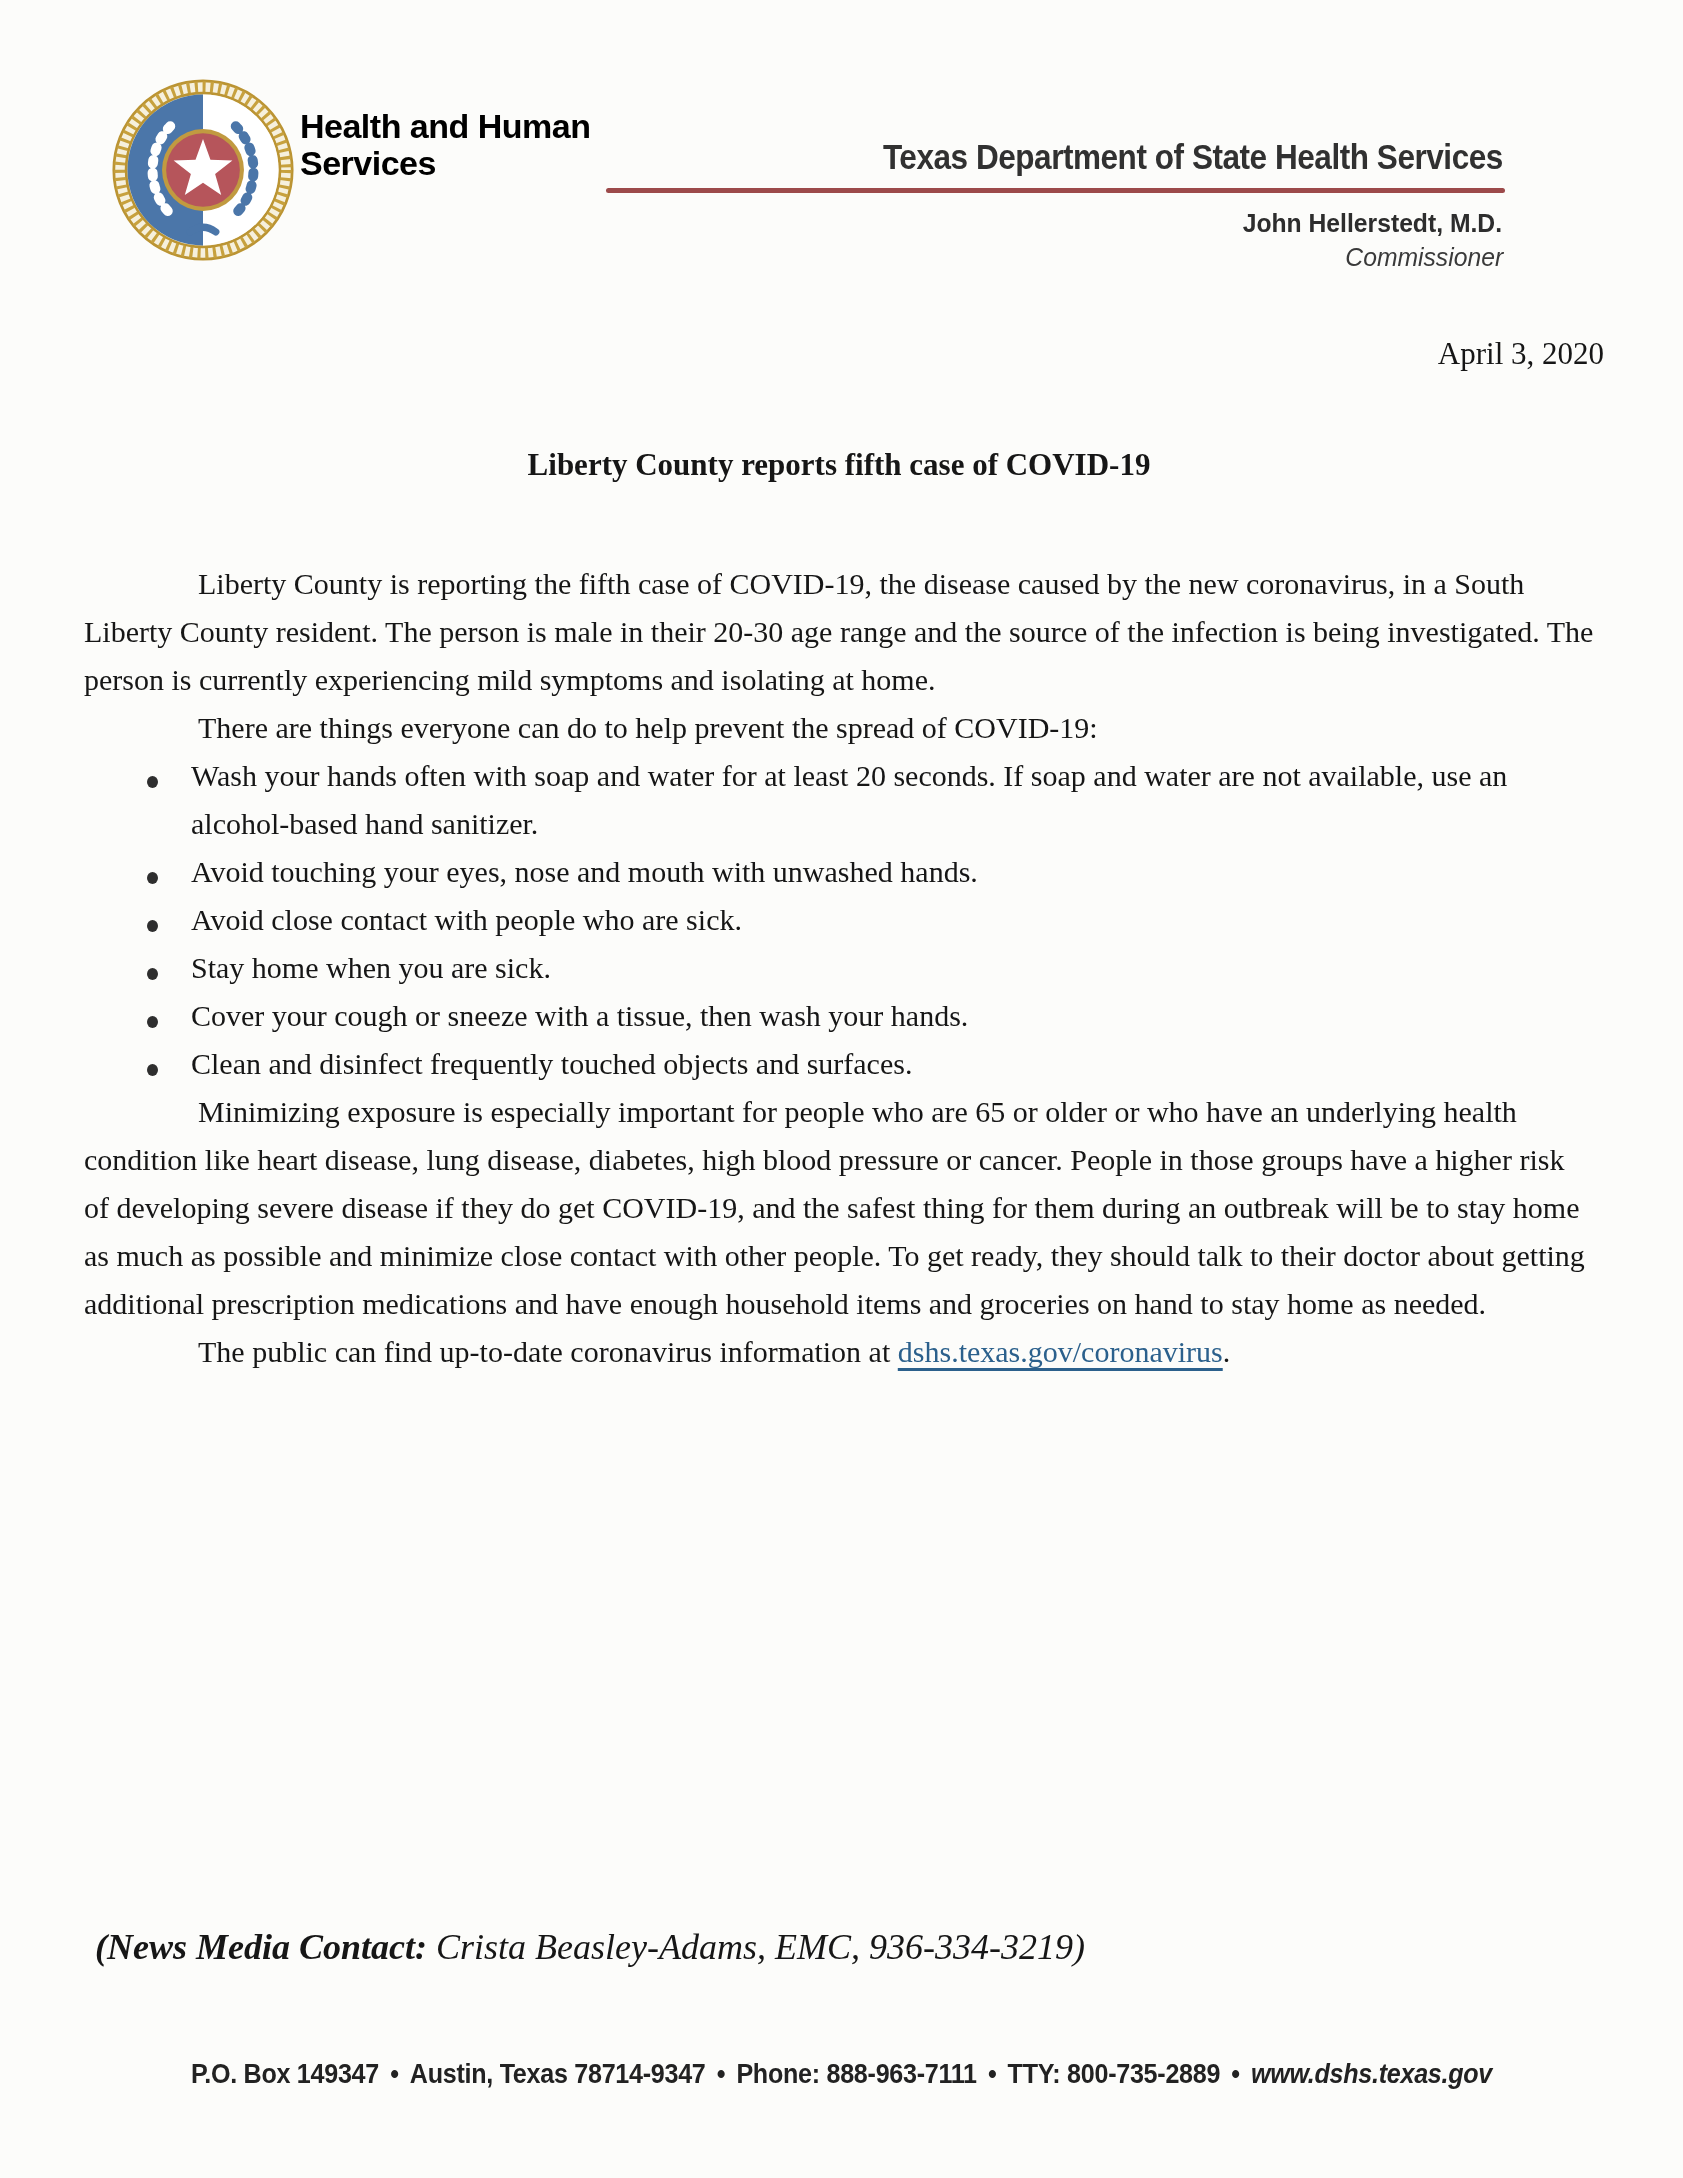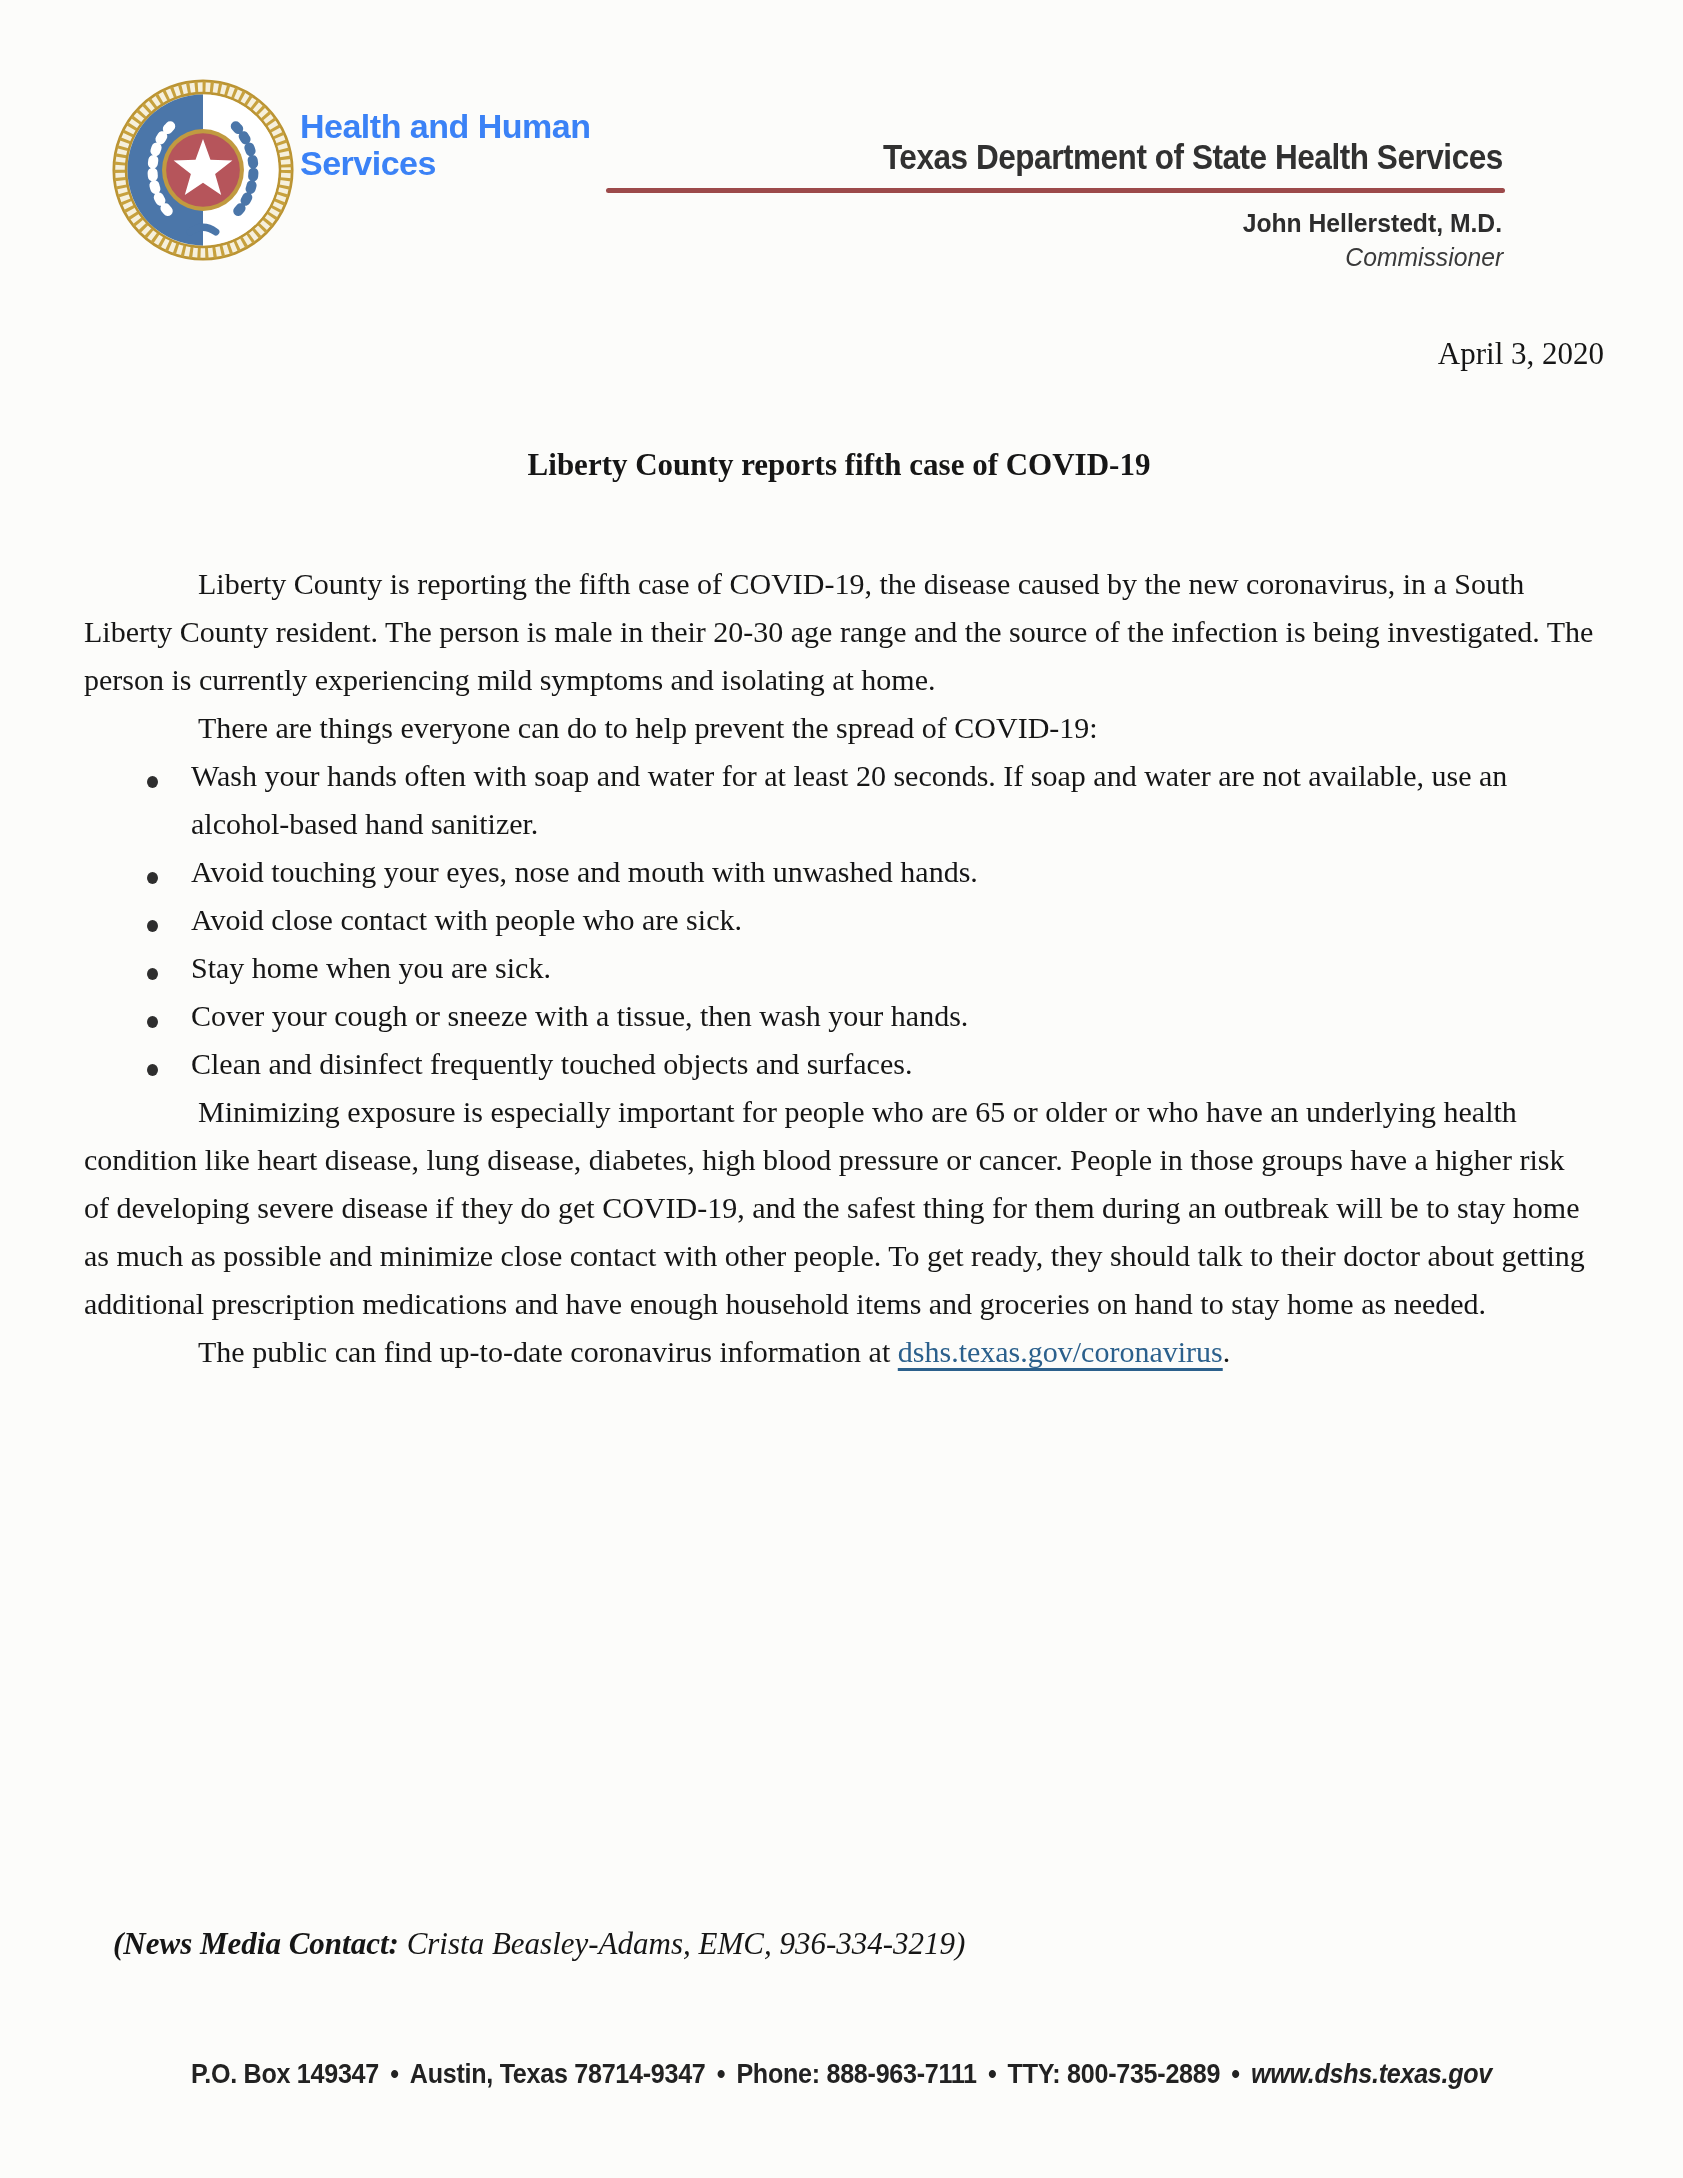--- a/index.html
+++ b/index.html
@@ -15,21 +15,21 @@
   .seal{position:absolute;left:112px;top:75px;width:182px;height:190px;}
   .wordmark{position:absolute;left:300px;top:99px;}
   .wm-texas{
     font-family:"Liberation Serif", serif;
     font-weight:bold;font-size:59px;line-height:59px;
     color:#b34d4f;letter-spacing:4px;
   }
   .wm-sub{
     font-family:"Liberation Sans", sans-serif;
     font-weight:bold;font-size:34px;line-height:37px;
-    color:#3b82f6;letter-spacing:-0.5px;margin-top:9px;
+    color:#000000;letter-spacing:-0.5px;margin-top:9px;
   }
   .dept{
     position:absolute;top:137px;right:180px;
     font-family:"Liberation Sans", sans-serif;
     font-weight:bold;font-size:35px;color:#313131;
     transform:scaleX(.9);transform-origin:100% 50%;
     white-space:nowrap;letter-spacing:-0.5px;
   }
   .red-rule{
     position:absolute;left:606px;right:178px;top:188px;
@@ -64,22 +64,22 @@
   ul.prevention{margin:0;padding:0;list-style:none;}
   ul.prevention li{display:flex;}
   .dot{
     flex:none;width:11px;height:12px;border-radius:50%;
     background:#2e2e2e;margin:24px 33px 0 63px;
   }
   .li-text{flex:1;}
   a.link{color:#2b608c;text-decoration:underline;text-underline-offset:6px;cursor:pointer;}
   
   .media-contact{
-    position:absolute;left:113px;top:1926px;
-    font-size:31px;font-style:italic;white-space:nowrap;
+    position:absolute;left:95px;top:1926px;
+    font-size:36px;font-style:italic;white-space:nowrap;
   }
   .media-contact .label{font-weight:bold;}
   .footer{
     position:absolute;left:0;top:2059px;width:1683px;
     text-align:center;
     font-family:"Liberation Sans", sans-serif;
     font-weight:bold;font-size:27px;color:#222;
     transform:scaleX(.93);transform-origin:50% 50%;
     white-space:nowrap;letter-spacing:-0.3px;
   }

